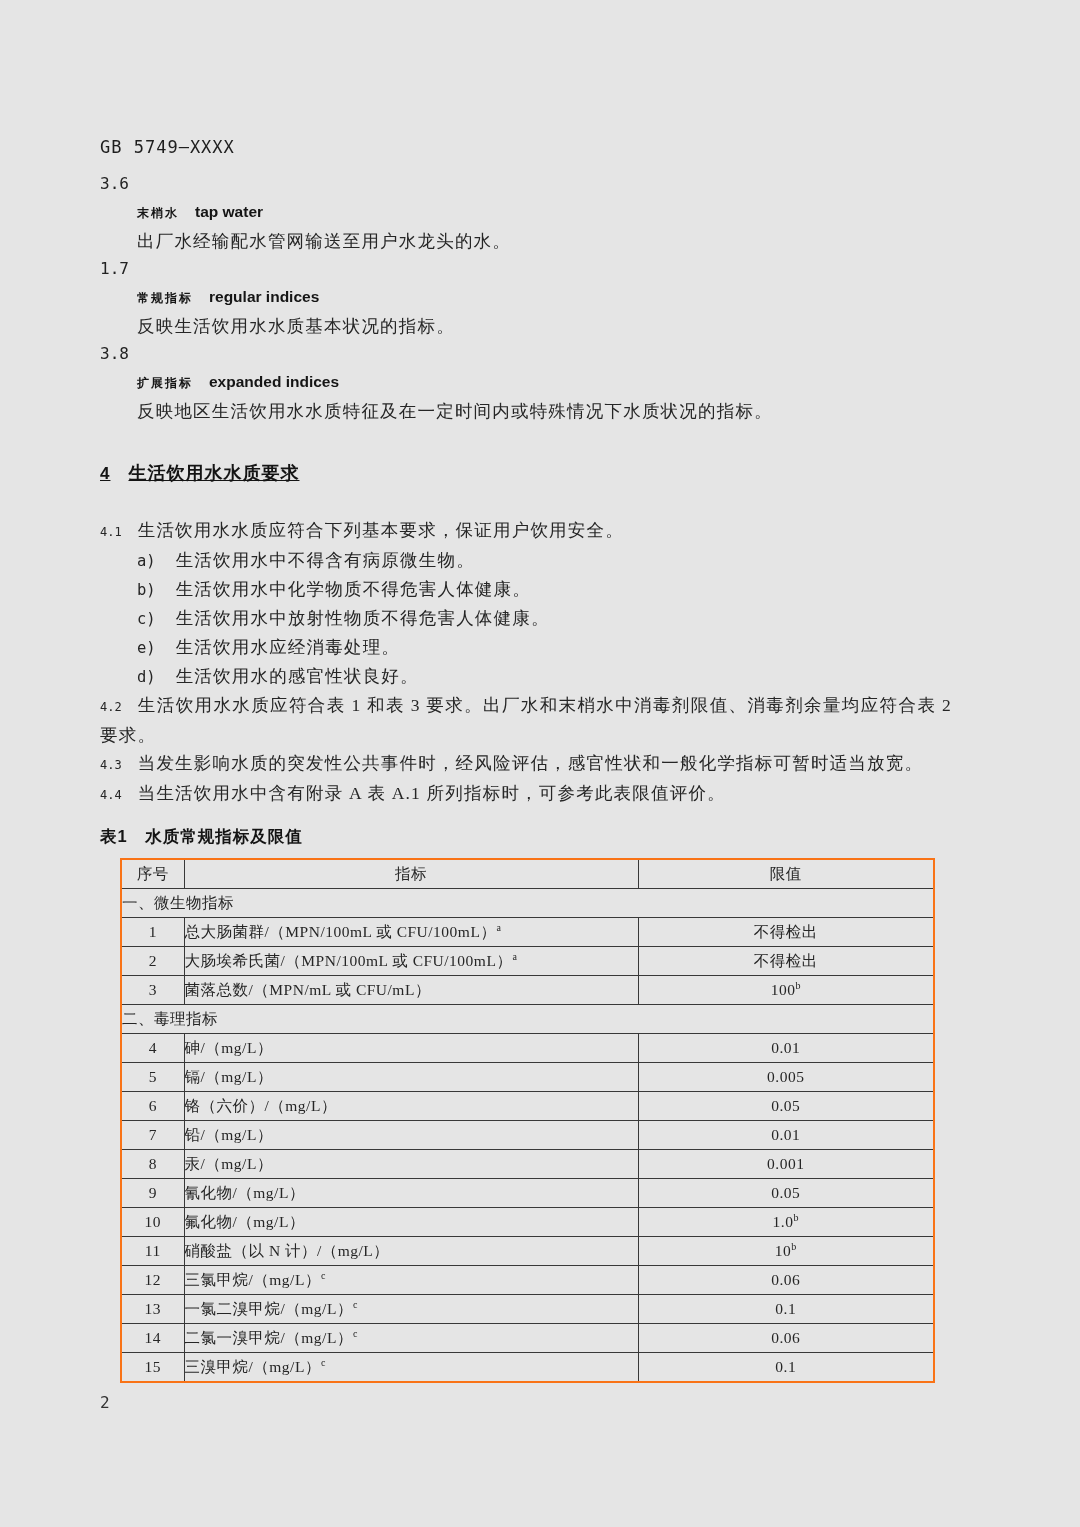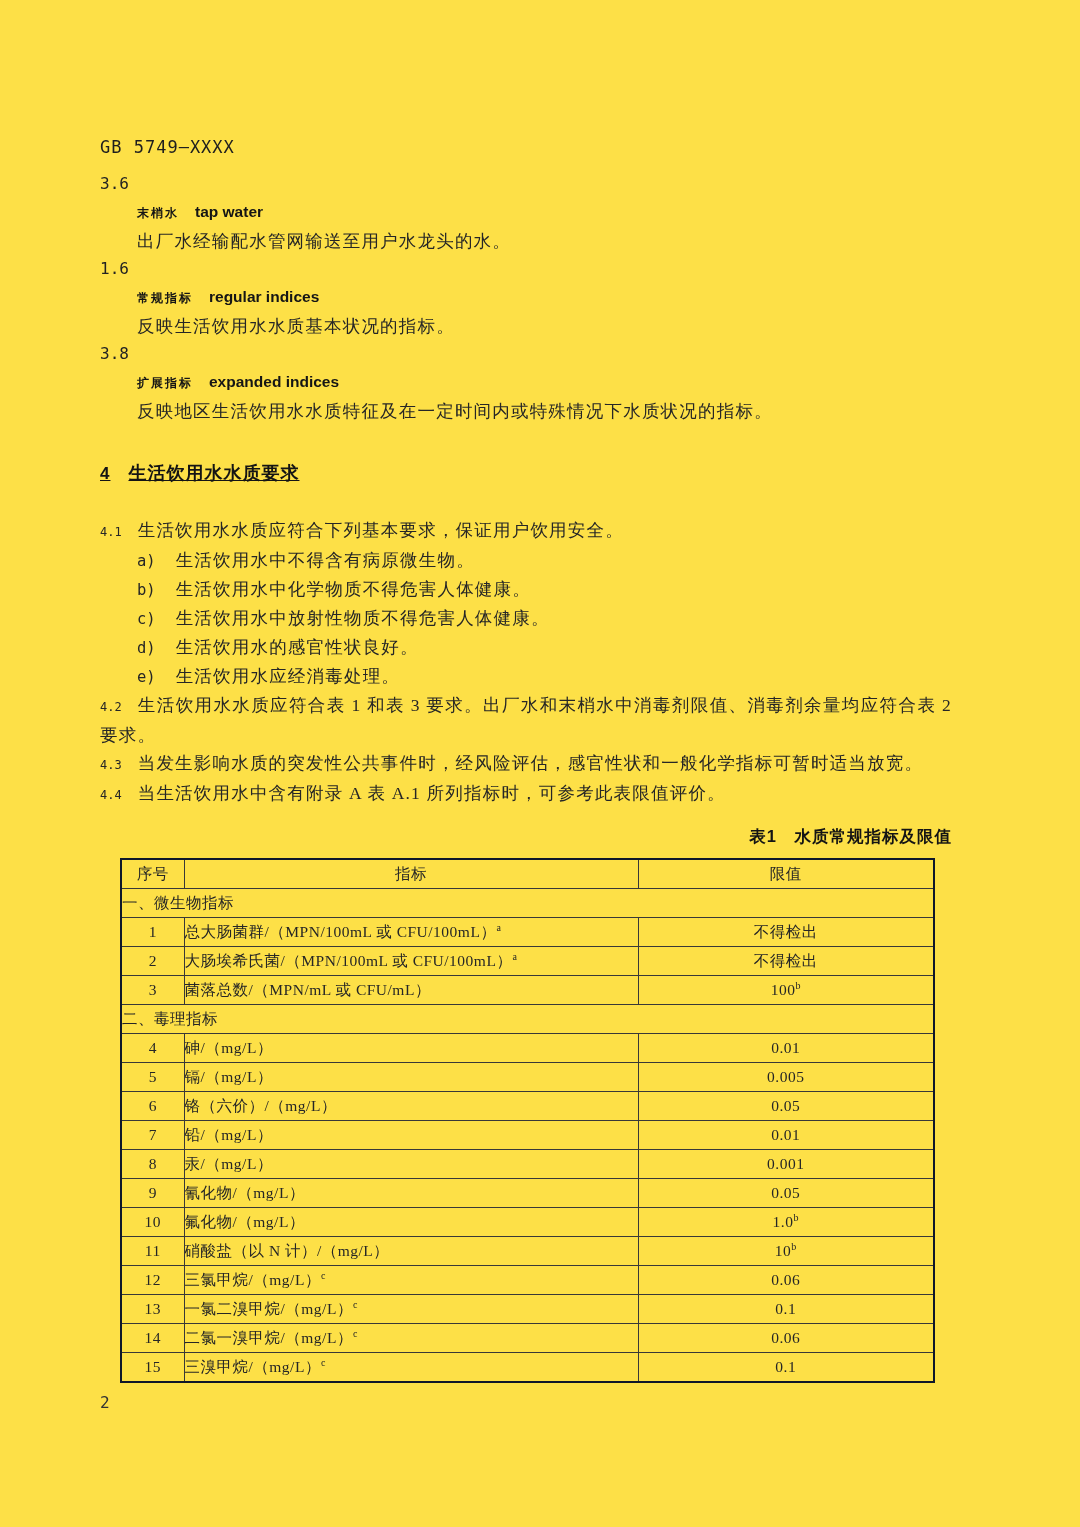--- a/index.html
+++ b/index.html
@@ -8,21 +8,21 @@
     background:#fdfdfc;
     font-family:"Liberation Serif","DejaVu Serif",serif;
     color:#262626;
     overflow:hidden;
   }
   .page{
     position:relative;
     width:1080px;height:1527px;
     box-sizing:border-box;
     padding:136px 128px 0 100px;
-    background:#fde047;
+    background:#e5e5e5;
   }
   .doc-code{
     font-family:"DejaVu Sans Mono",monospace;
     font-size:17px;line-height:22px;
     letter-spacing:1px;color:#1e1e1e;
   }
   .terms{margin-top:12px;}
   .term-num{
     font-family:"DejaVu Sans Mono",monospace;
     font-size:16px;line-height:28px;color:#222;
@@ -59,30 +59,30 @@
   .req-list{margin:0;padding:0;list-style:none;}
   .req-list li{
     padding-left:37px;line-height:28px;
     font-size:17.5px;letter-spacing:1.2px;
   }
   .li-label{
     font-family:"DejaVu Sans Mono",monospace;
     font-size:15.5px;letter-spacing:0;margin-right:20px;
   }
   .table-title{
-    margin-top:14px;text-align:right;
+    margin-top:14px;text-align:left;
     font-family:"Liberation Sans","DejaVu Sans",sans-serif;
     font-weight:bold;font-size:16.5px;letter-spacing:1px;color:#141414;
     line-height:26px;
   }
   table.t1{
     margin:9px 0 0 20px;
     border-collapse:collapse;
     width:813px;table-layout:fixed;
-    border:2px solid #0f172a;
+    border:2px solid #f97316;
   }
   table.t1 th,table.t1 td{
     border:1.5px solid #383838;
     height:28px;padding:0;
     font-size:15.5px;letter-spacing:0.5px;
     color:#262626;overflow:hidden;white-space:nowrap;
   }
   table.t1 th{font-weight:normal;text-align:center;}
   td.c-num{text-align:center;font-size:14.5px;}
   td.c-ind{text-align:left;padding-left:18px;}
@@ -106,21 +106,21 @@
 
     <div>
       <div class="term-num">3.6</div>
       <div class="term-line">
         <span class="term-zh">末梢水</span><span class="term-en">tap water</span>
       </div>
       <div class="term-def">出厂水经输配水管网输送至用户水龙头的水。</div>
     </div>
 
     <div>
-      <div class="term-num">1.6</div>
+      <div class="term-num">1.7</div>
       <div class="term-line">
         <span class="term-zh">常规指标</span><span class="term-en">regular indices</span>
       </div>
       <div class="term-def">反映生活饮用水水质基本状况的指标。</div>
     </div>
 
     <div>
       <div class="term-num">3.8</div>
       <div class="term-line">
         <span class="term-zh">扩展指标</span><span class="term-en">expanded indices</span>
@@ -131,22 +131,22 @@
   </div>
 
   <h2 class="sec4-heading"><span class="hnum">4</span><span>生活饮用水水质要求</span></h2>
 
   <p class="clause first"><span class="cnum">4.1</span><span>生活饮用水水质应符合下列基本要求，保证用户饮用安全。</span></p>
 
   <ul class="req-list">
     <li><span class="li-label">a)</span><span>生活饮用水中不得含有病原微生物。</span></li>
     <li><span class="li-label">b)</span><span>生活饮用水中化学物质不得危害人体健康。</span></li>
     <li><span class="li-label">c)</span><span>生活饮用水中放射性物质不得危害人体健康。</span></li>
+    <li><span class="li-label">e)</span><span>生活饮用水应经消毒处理。</span></li>
     <li><span class="li-label">d)</span><span>生活饮用水的感官性状良好。</span></li>
-    <li><span class="li-label">e)</span><span>生活饮用水应经消毒处理。</span></li>
   </ul>
 
   <p class="clause justify"><span class="cnum">4.2</span><span>生活饮用水水质应符合表 1 和表 3 要求。出厂水和末梢水中消毒剂限值、消毒剂余量均应符合表 2 要求。</span></p>
 
   <p class="clause"><span class="cnum">4.3</span><span>当发生影响水质的突发性公共事件时，经风险评估，感官性状和一般化学指标可暂时适当放宽。</span></p>
 
   <p class="clause"><span class="cnum">4.4</span><span>当生活饮用水中含有附录 A 表 A.1 所列指标时，可参考此表限值评价。</span></p>
 
   <div class="table-title">表1　水质常规指标及限值</div>
 

